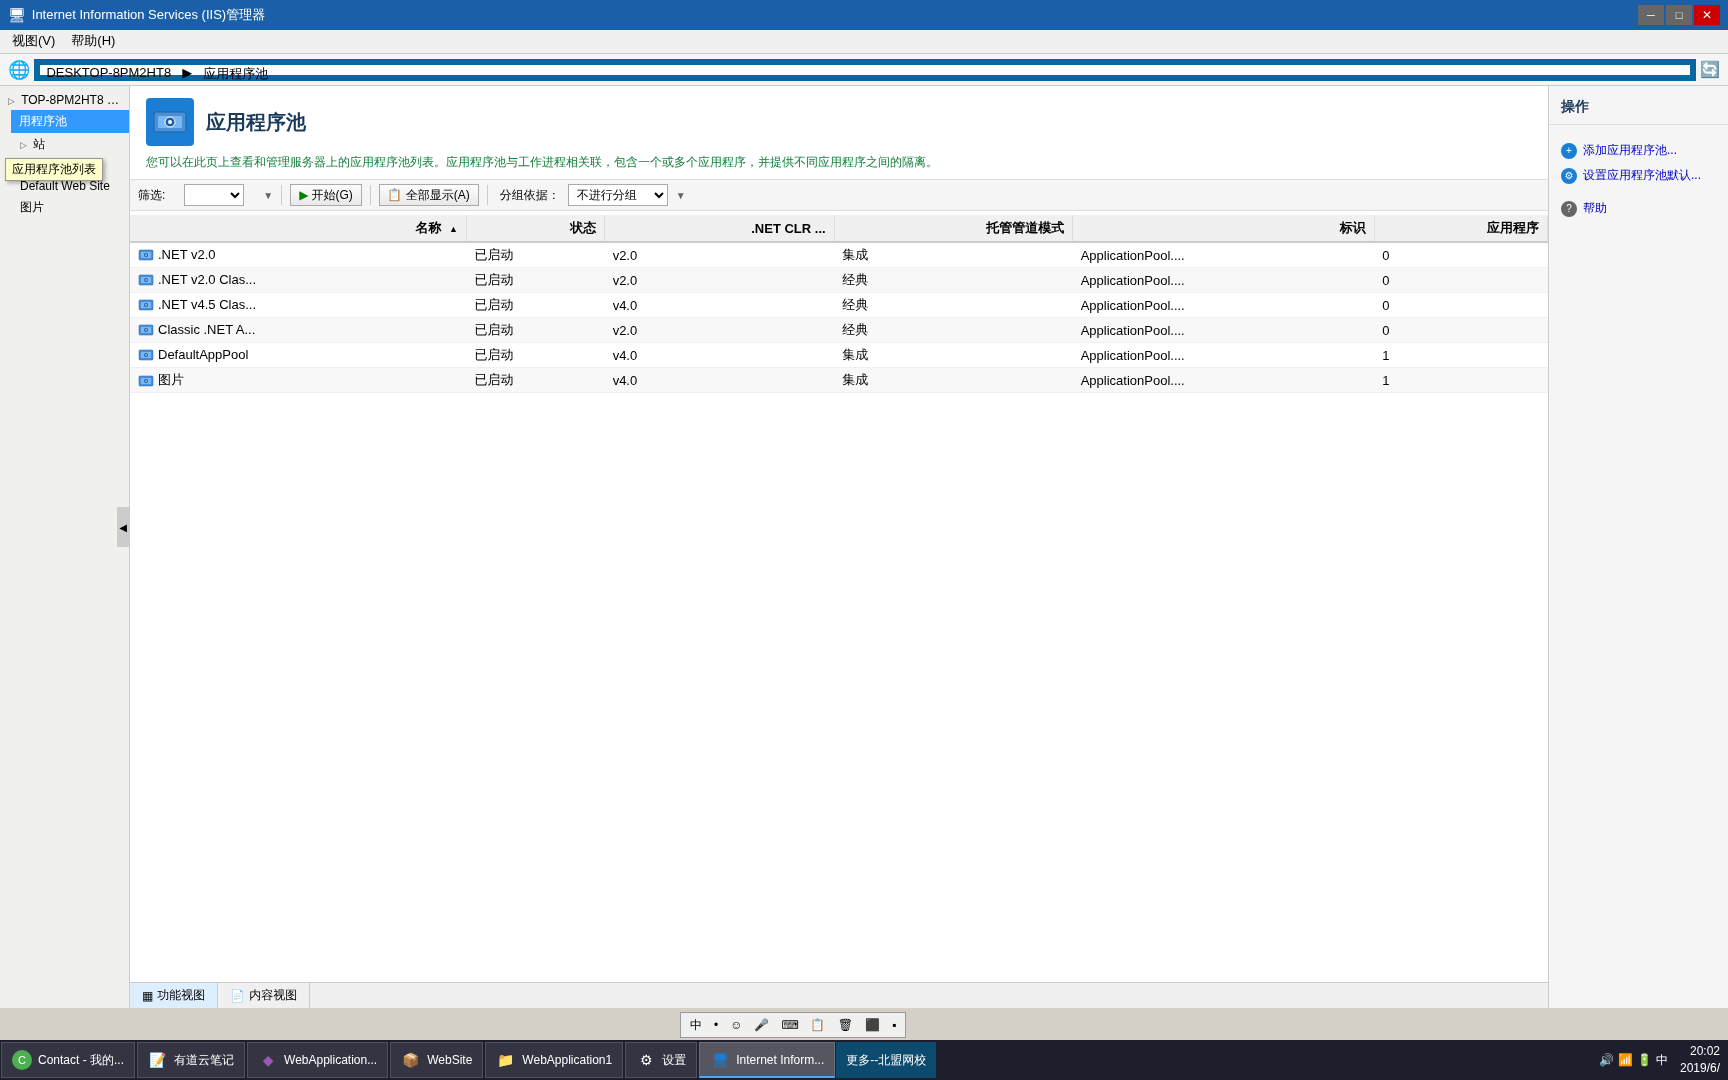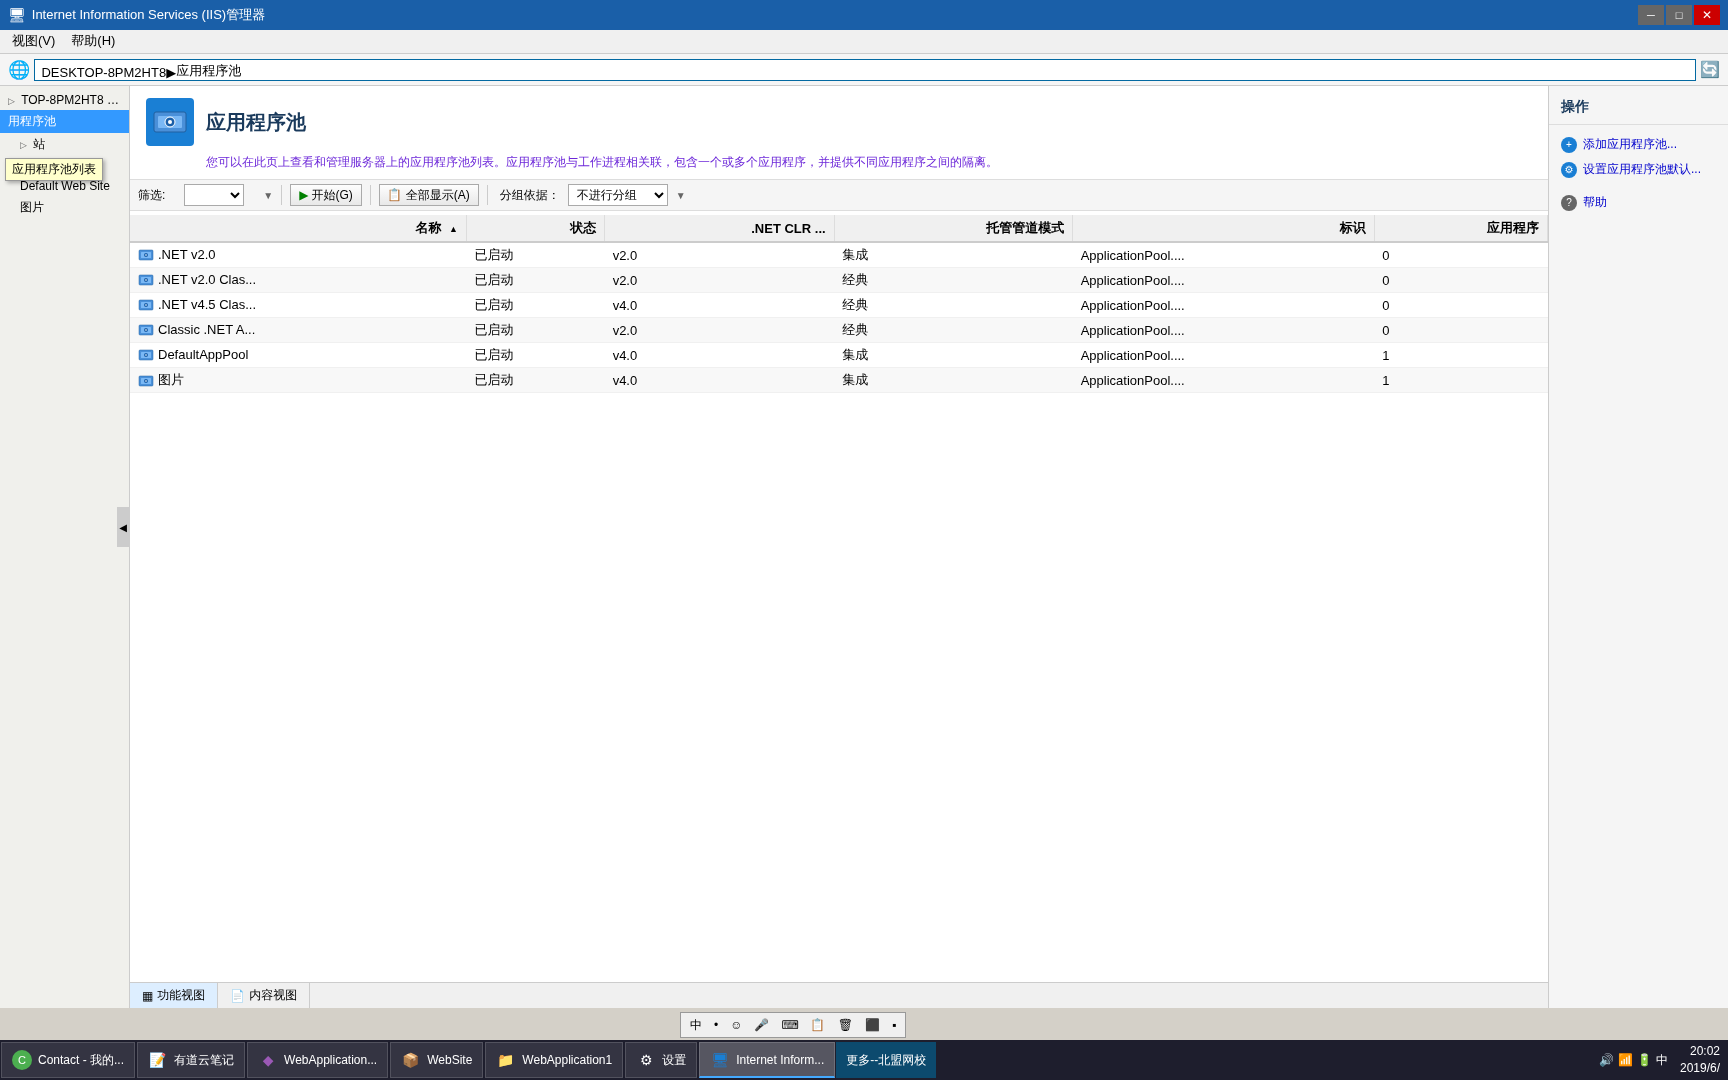--- a/index.html
+++ b/index.html
@@ -43,26 +43,26 @@
       background: #f5f5f5;
       height: 32px;
       display: flex;
       align-items: center;
       padding: 0 8px;
       border-bottom: 1px solid #ccc;
       gap: 4px;
     }
     .address-path {
       display: flex;
-      align-items: flex-end;
-      gap: 0;
+      align-items: flex-start;
+      gap: 11px;
       font-size: 13px;
       flex: 1;
       background: white;
-      border: 1px solid #0369a1;
+      border: 6px solid #0369a1;
       height: 22px;
       padding: 0 6px;
     }
 
     
     .main-layout {
       display: flex;
       height: calc(1080px - 30px - 24px - 32px - 32px - 40px);
     }
 
@@ -76,21 +76,21 @@
       position: relative;
     }
     .sidebar-item {
       padding: 3px 8px;
       font-size: 12px;
       cursor: pointer;
       white-space: nowrap;
       overflow: hidden;
       text-overflow: ellipsis;
     }
-    .sidebar-item.selected { background: #3399ff; color: white; }
+    .sidebar-item.selected { background: #3399ff; color: white; margin-left: 11px; }
     .sidebar-item.indent { padding-left: 20px; }
 
     
     .tooltip-box {
       position: absolute;
       left: 5px;
       top: 72px;
       background: #ffffcc;
       border: 1px solid #999;
       padding: 2px 6px;
@@ -128,22 +128,21 @@
       display: flex; align-items: center; justify-content: center;
       color: white; font-size: 28px;
     }
     .content-title {
       font-size: 20px;
       font-weight: bold;
       color: #1a3a5c;
     }
     .content-description {
       font-size: 12px;
-      color: #6d28d9;
-      margin-left: 60px;
+      color: #15803d;
     }
 
     
     .toolbar {
       display: flex;
       align-items: center;
       padding: 4px 8px;
       background: #f5f5f5;
       border-bottom: 1px solid #ddd;
       gap: 8px;
@@ -244,21 +243,21 @@
       background: #f5f5f5;
       border-left: 1px solid #ccc;
       padding: 8px 0;
     }
     .right-panel-title {
       font-size: 14px;
       font-weight: bold;
       padding: 4px 12px 8px;
       color: #1a3a5c;
       border-bottom: 1px solid #ddd;
-      margin-bottom: 7px;
+      margin-bottom: 13px;
     }
     .right-panel-item {
       display: flex;
       align-items: center;
       gap: 6px;
       padding: 4px 12px;
       font-size: 12px;
       cursor: pointer;
       color: #0000cc;
     }

